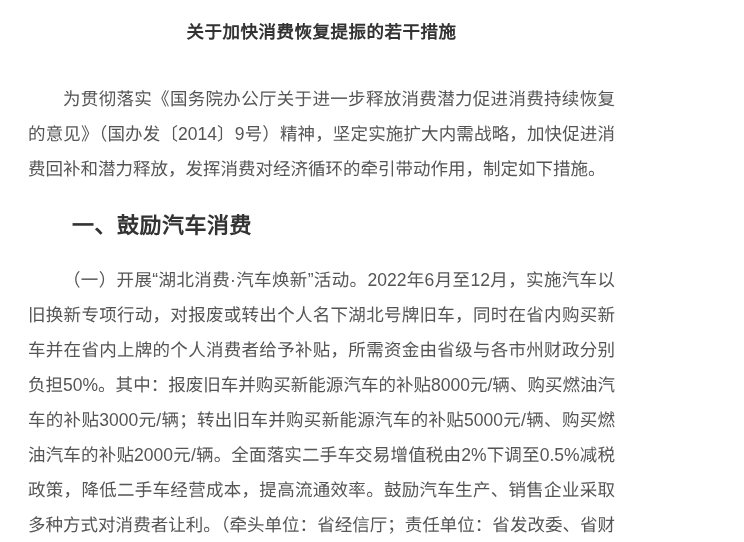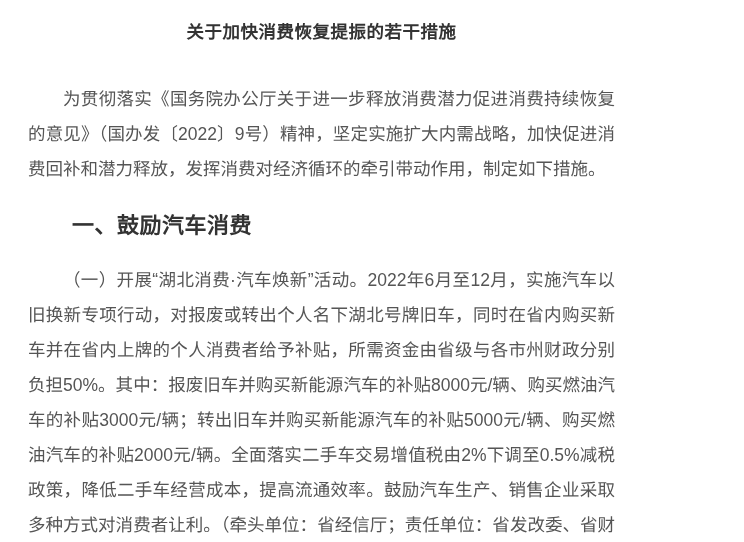--- a/index.html
+++ b/index.html
@@ -47,18 +47,18 @@
     text-indent: 2em;
     letter-spacing: 0.5px;
   }
 </style>
 </head>
 <body>
 
 <div class="page">
   <h1 class="doc-title">关于加快消费恢复提振的若干措施</h1>
 
-  <p class="doc-paragraph intro">为贯彻落实《国务院办公厅关于进一步释放消费潜力促进消费持续恢复的意见》（国办发〔2022〕9号）精神，坚定实施扩大内需战略，加快促进消费回补和潜力释放，发挥消费对经济循环的牵引带动作用，制定如下措施。</p>
+  <p class="doc-paragraph intro">为贯彻落实《国务院办公厅关于进一步释放消费潜力促进消费持续恢复的意见》（国办发〔2014〕9号）精神，坚定实施扩大内需战略，加快促进消费回补和潜力释放，发挥消费对经济循环的牵引带动作用，制定如下措施。</p>
 
   <h2 class="section-heading">一、鼓励汽车消费</h2>
 
   <p class="doc-paragraph">（一）开展“湖北消费·汽车焕新”活动。2022年6月至12月，实施汽车以旧换新专项行动，对报废或转出个人名下湖北号牌旧车，同时在省内购买新车并在省内上牌的个人消费者给予补贴，所需资金由省级与各市州财政分别负担50%。其中：报废旧车并购买新能源汽车的补贴8000元/辆、购买燃油汽车的补贴3000元/辆；转出旧车并购买新能源汽车的补贴5000元/辆、购买燃油汽车的补贴2000元/辆。全面落实二手车交易增值税由2%下调至0.5%减税政策，降低二手车经营成本，提高流通效率。鼓励汽车生产、销售企业采取多种方式对消费者让利。（牵头单位：省经信厅；责任单位：省发改委、省财政厅、省商务厅、省公安厅、省市场监管局、省税务局，各市州人民政府）</p>
 </div>
 
 </body></html>

